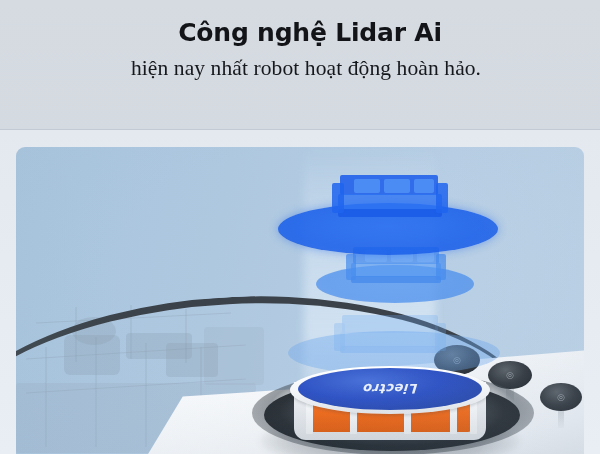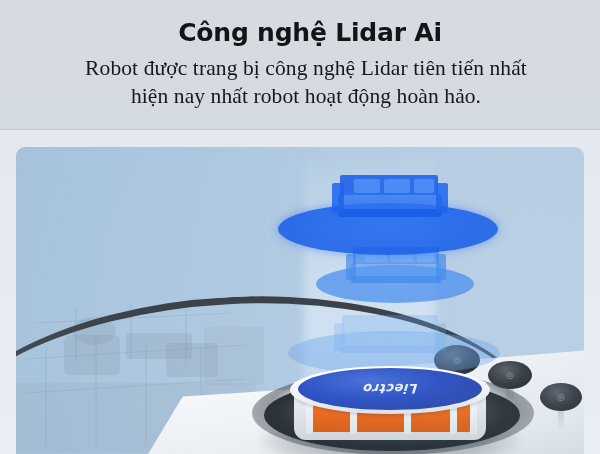--- a/index.html
+++ b/index.html
@@ -254,21 +254,20 @@
     pointer-events: none;
   }
 </style>
 </head>
 <body>
 
 <div class="page">
 
   <div class="header">
     <h1 class="title">Công nghệ Lidar Ai</h1>
-    <p class="subtitle">Robot được trang bị công nghệ Lidar tiên tiến nhất</p>
     <p class="subtitle">hiện nay nhất robot hoạt động hoàn hảo.</p>
   </div>
 
   <div class="below-divider"></div>
   <div class="divider"></div>
 
   <div class="image-panel">
 
     <svg class="room" width="568" height="307" viewBox="0 0 568 307">
       <g stroke="rgba(110,120,130,0.30)" stroke-width="1.2" fill="none">

